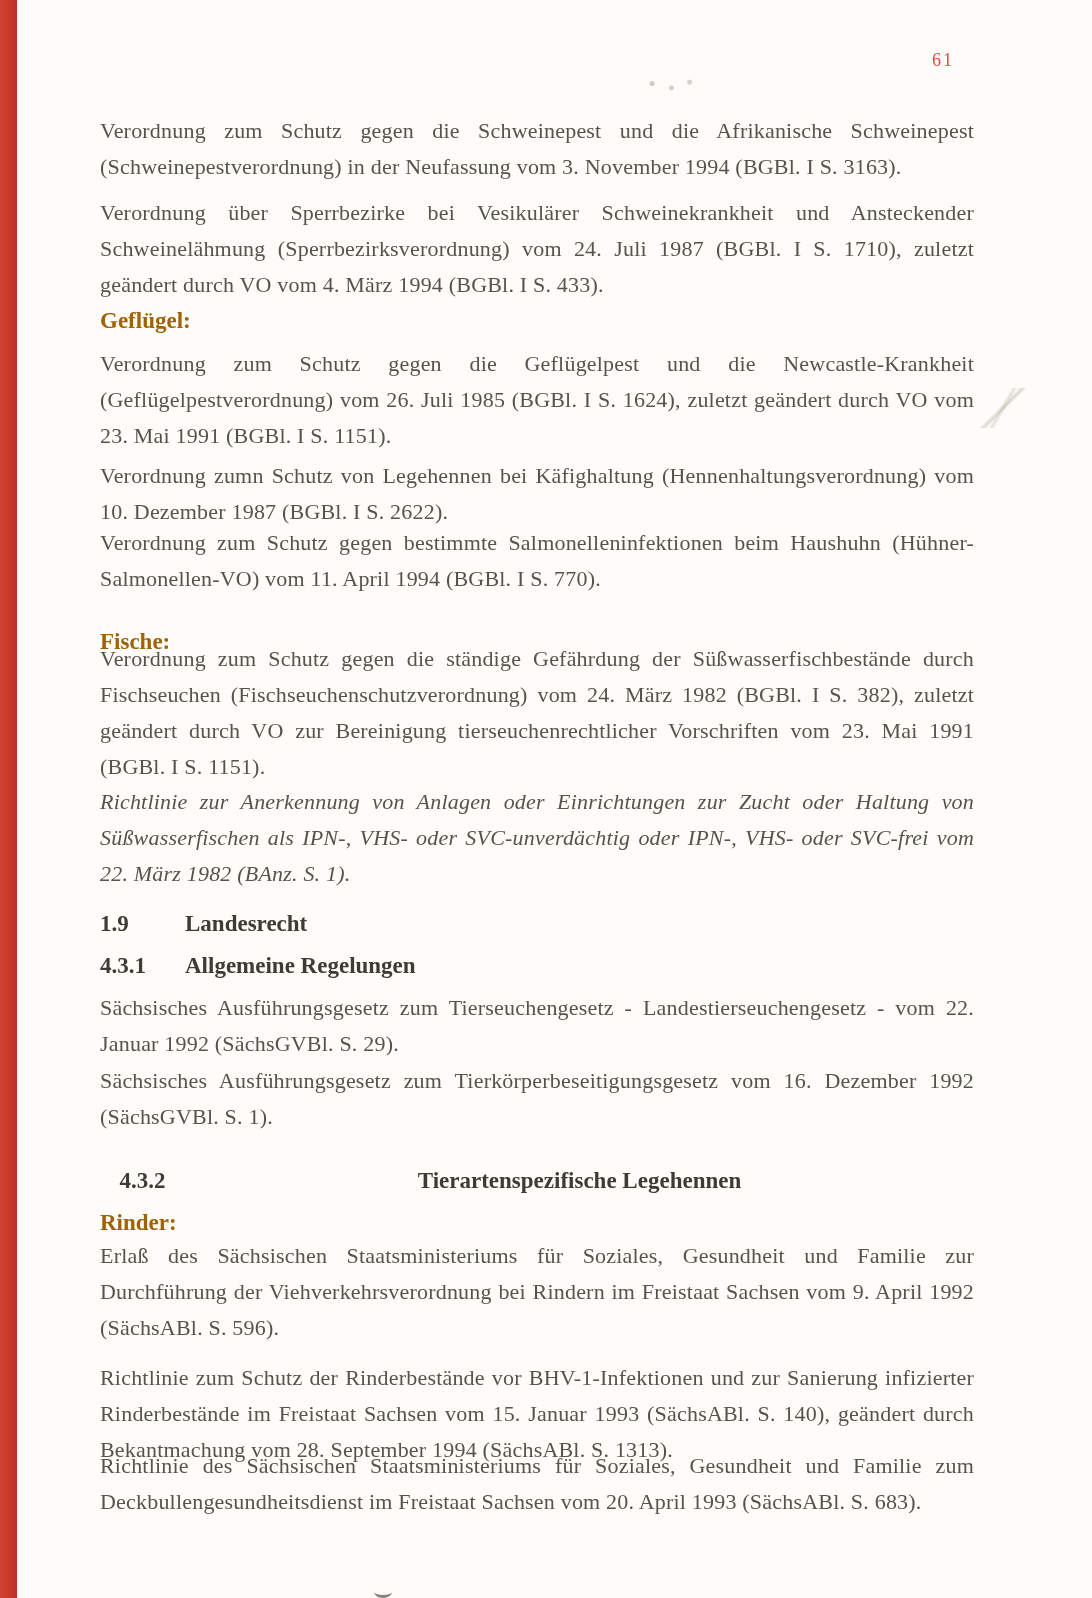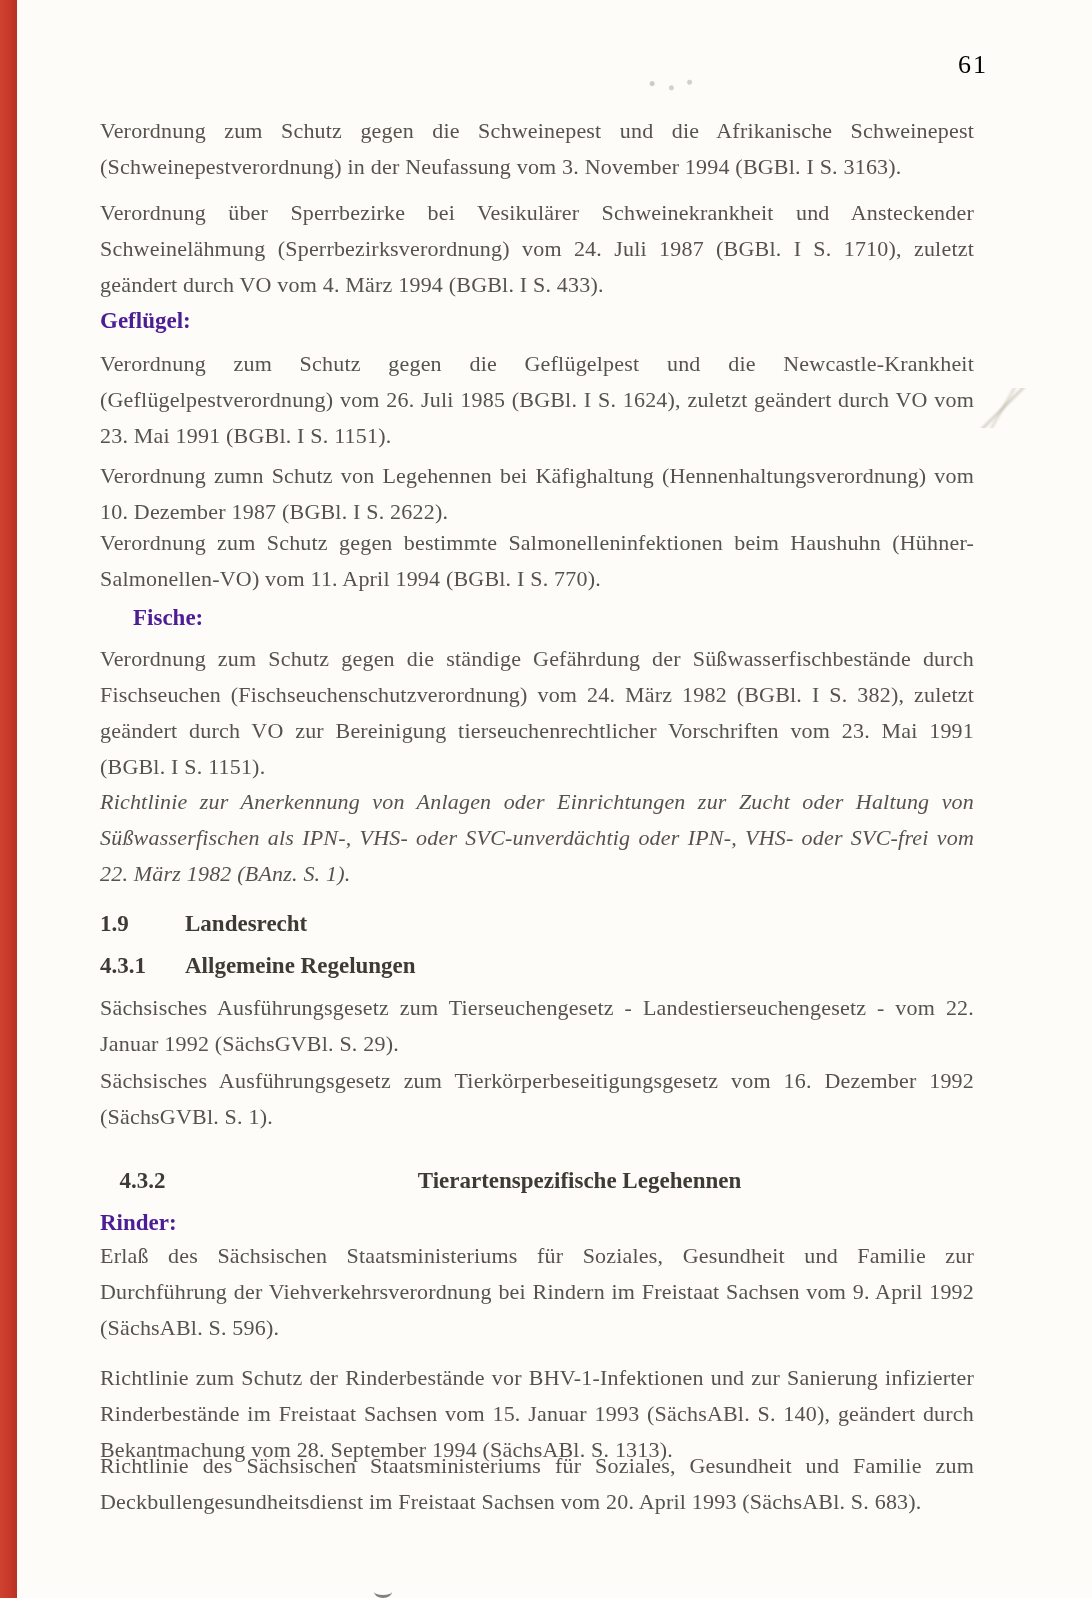--- a/index.html
+++ b/index.html
@@ -10,44 +10,44 @@
     background: #fdfcf9;
     font-family: "Liberation Serif", "DejaVu Serif", serif;
   }
   .scan-edge {
     position: absolute; left: 0; top: 0;
     width: 17px; height: 100%;
     background: linear-gradient(90deg, #cf4130 0%, #c8392a 55%, #b53325 100%);
   }
   .page-number {
     position: absolute;
-    left: 958px; top: 50px;
+    left: 932px; top: 50px;
     width: 60px;
-    font-size: 26px;
+    font-size: 18px;
     letter-spacing: 2px;
-    color: #000000;
+    color: #ef4444;
   }
   main.page-content {
     position: absolute;
     left: 100px; top: 0;
     width: 874px; height: 100%;
   }
   .block { position: absolute; left: 0; width: 874px; }
   .body-paragraph {
     font-size: 22px;
     line-height: 36px;
     text-align: justify;
     color: #56534c;
     letter-spacing: 0.2px;
   }
   .sub-heading {
     font-size: 23px;
     line-height: 36px;
     font-weight: bold;
-    color: #4c1d95;
+    color: #a16207;
   }
   .section-heading {
     display: flex;
     font-size: 23px;
     line-height: 36px;
     font-weight: bold;
     color: #3e3b34;
   }
   .sec-num { flex: 0 0 85px; width: 85px; }
   .sec-title { flex: 1; }
@@ -82,21 +82,21 @@
 <div class="artifact artifact-squiggle"></div>
 <div class="artifact artifact-bottom-mark"></div>
 
 <main class="page-content">
     <div class="block body-paragraph" style="top: 113px;">Verordnung zum Schutz gegen die Schweinepest und die Afrikanische Schweinepest (Schweinepestverordnung) in der Neufassung vom 3. November 1994 (BGBl. I S. 3163).</div>
     <div class="block body-paragraph" style="top: 195px;">Verordnung über Sperrbezirke bei Vesikulärer Schweinekrankheit und Ansteckender Schweinelähmung (Sperrbezirksverordnung) vom 24. Juli 1987 (BGBl. I S. 1710), zuletzt geändert durch VO vom 4. März 1994 (BGBl. I S. 433).</div>
     <div class="block sub-heading" style="top: 303px;">Geflügel:</div>
     <div class="block body-paragraph" style="top: 346px;">Verordnung zum Schutz gegen die Geflügelpest und die Newcastle-Krankheit (Geflügelpestverordnung) vom 26. Juli 1985 (BGBl. I S. 1624), zuletzt geändert durch VO vom 23. Mai 1991 (BGBl. I S. 1151).</div>
     <div class="block body-paragraph" style="top: 458px;">Verordnung zumn Schutz von Legehennen bei Käfighaltung (Hennenhaltungsverordnung) vom 10. Dezember 1987 (BGBl. I S. 2622).</div>
     <div class="block body-paragraph" style="top: 525px;">Verordnung zum Schutz gegen bestimmte Salmonelleninfektionen beim Haushuhn (Hühner-Salmonellen-VO) vom 11. April 1994 (BGBl. I S. 770).</div>
-    <div class="block sub-heading" style="top: 600px; margin-left: 33px;">Fische:</div>
+    <div class="block sub-heading" style="top: 624px;">Fische:</div>
     <div class="block body-paragraph" style="top: 641px;">Verordnung zum Schutz gegen die ständige Gefährdung der Süßwasserfischbestände durch Fischseuchen (Fischseuchenschutzverordnung) vom 24. März 1982 (BGBl. I S. 382), zuletzt geändert durch VO zur Bereinigung tierseuchenrechtlicher Vorschriften vom 23. Mai 1991 (BGBl. I S. 1151).</div>
     <div class="block body-paragraph" style="top: 784px; font-style: italic;">Richtlinie zur Anerkennung von Anlagen oder Einrichtungen zur Zucht oder Haltung von Süßwasserfischen als IPN-, VHS- oder SVC-unverdächtig oder IPN-, VHS- oder SVC-frei vom 22. März 1982 (BAnz. S. 1).</div>
     <div class="block section-heading" style="top: 906px;">
       <span class="sec-num">1.9</span>
       <span class="sec-title">Landesrecht</span>
     </div>
     <div class="block section-heading" style="top: 948px;">
       <span class="sec-num">4.3.1</span>
       <span class="sec-title">Allgemeine Regelungen</span>
     </div>

